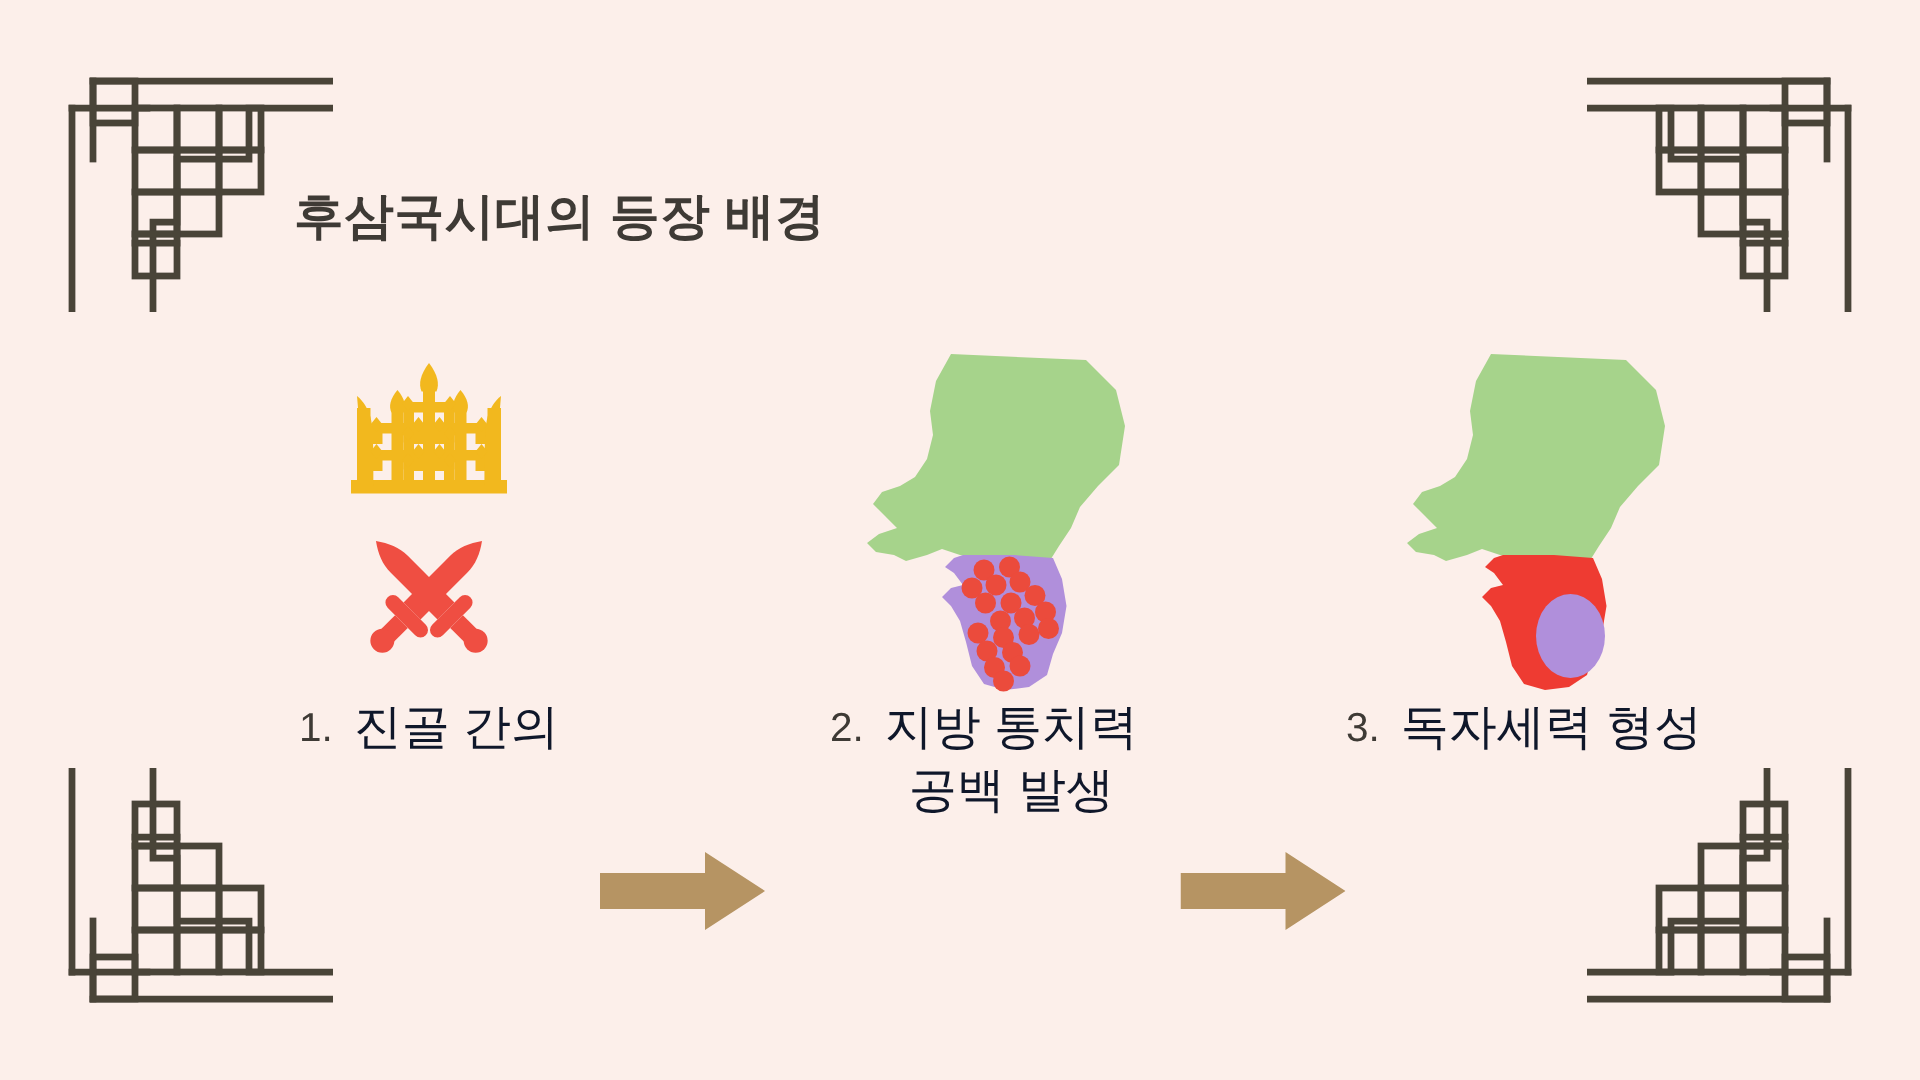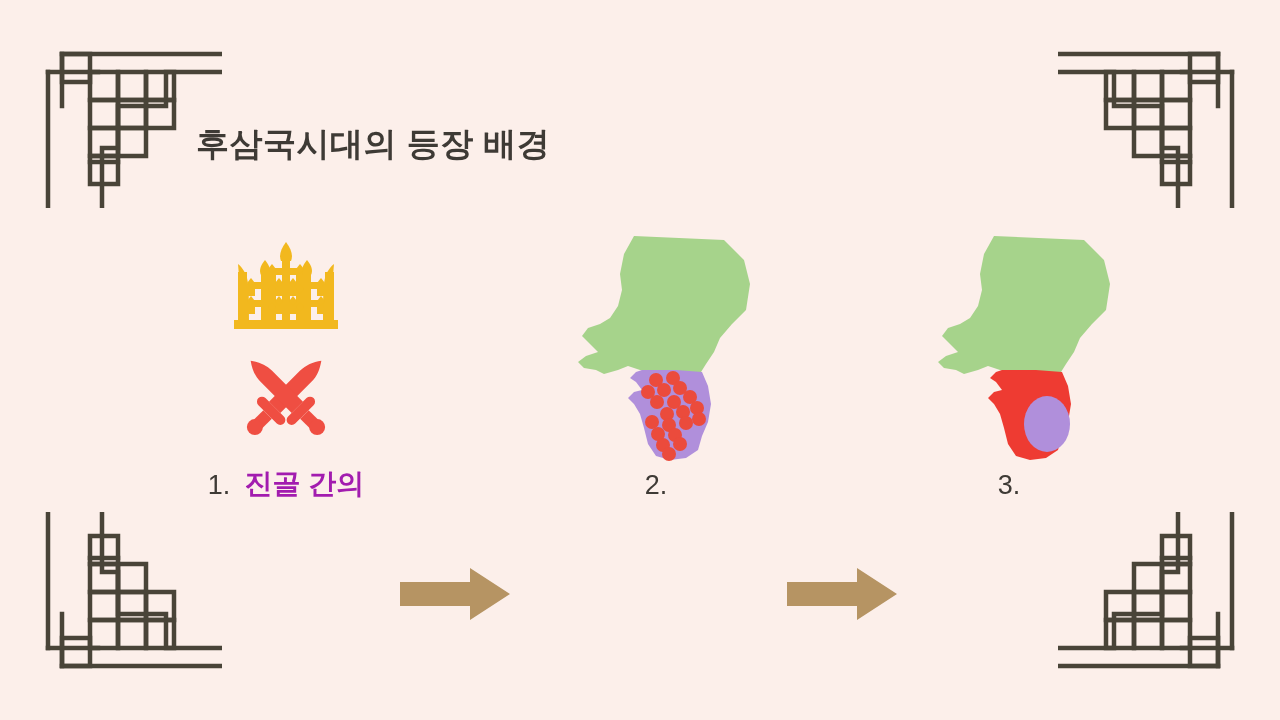--- a/index.html
+++ b/index.html
@@ -92,25 +92,24 @@
     color: #3E3A35;
     flex: 0 0 auto;
     padding-top: 1px;
   }
   .step-lines {
     display: flex;
     flex-direction: column;
     gap: 2px;
   }
   .step-line {
-    font-size: 28px;
+    font-size: 32px;
     line-height: 40px;
-    color: #a21caf;
+    color: #0f172a;
     white-space: nowrap;
-    font-weight: bold;
   }
 
   
   .arrow {
     position: absolute;
     top: 336px;
     width: 110px;
     height: 52px;
   }
   .arrow svg { display: block; }
@@ -424,20 +423,24 @@
               <circle cx="119" cy="203" r="7"></circle>
               <circle cx="107" cy="213" r="7"></circle>
               <circle cx="124" cy="212" r="7"></circle>
               <circle cx="113" cy="222" r="7"></circle>
             </g>
           </svg>
         </div>
       </div>
       <div class="step-caption">
         <div class="step-num">2.</div>
+        <div class="step-lines">
+          <div class="step-line">지방 통치력</div>
+          <div class="step-line">공백 발생</div>
+        </div>
       </div>
     </div>
 
     <div class="arrow arrow-2">
       <svg width="110" height="52" viewBox="0 0 110 52">
         <path d="M0 14 H70 V0 L110 26 L70 52 V38 H0 Z" fill="#B69463"></path>
       </svg>
     </div>
 
     <div class="step step-3">
@@ -500,18 +503,19 @@
               L80 140
               Z"></path>
 
             <ellipse cx="131" cy="192" rx="23" ry="28" fill="#B08FDB"></ellipse>
           </svg>
         </div>
       </div>
       <div class="step-caption">
         <div class="step-num">3.</div>
         <div class="step-lines">
+          <div class="step-line">독자세력 형성</div>
         </div>
       </div>
     </div>
 
   </div>
 </div>
 
 </body></html>

